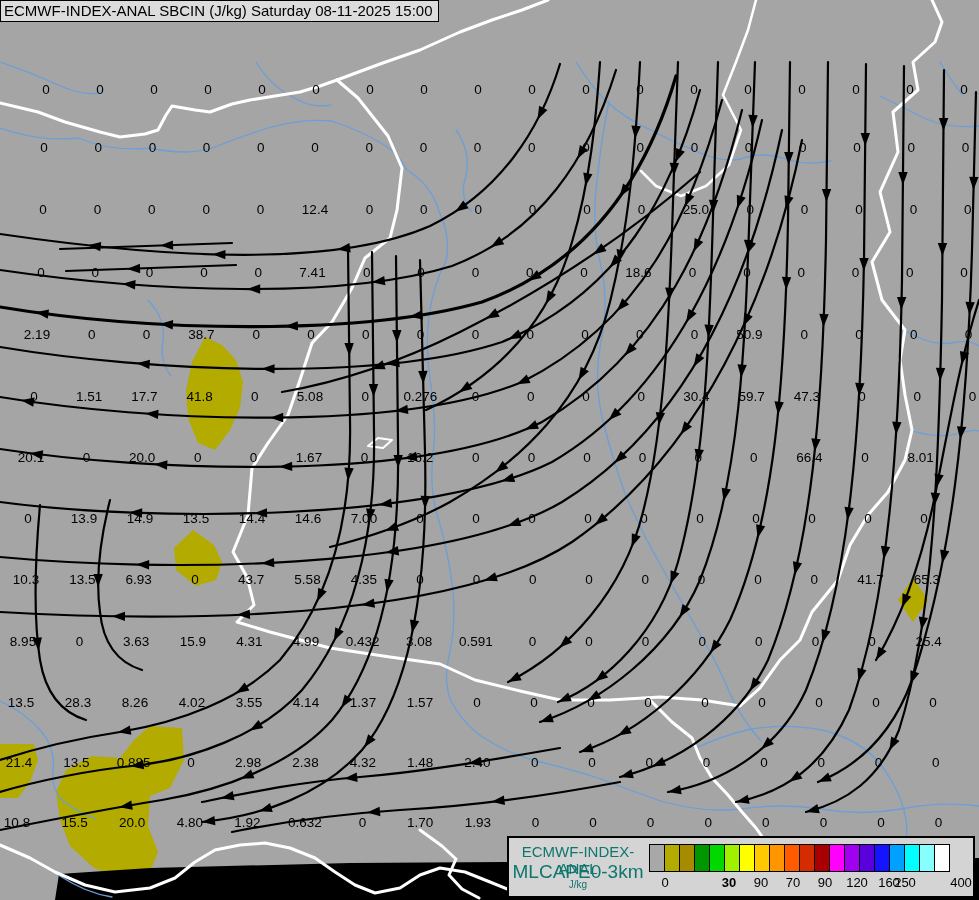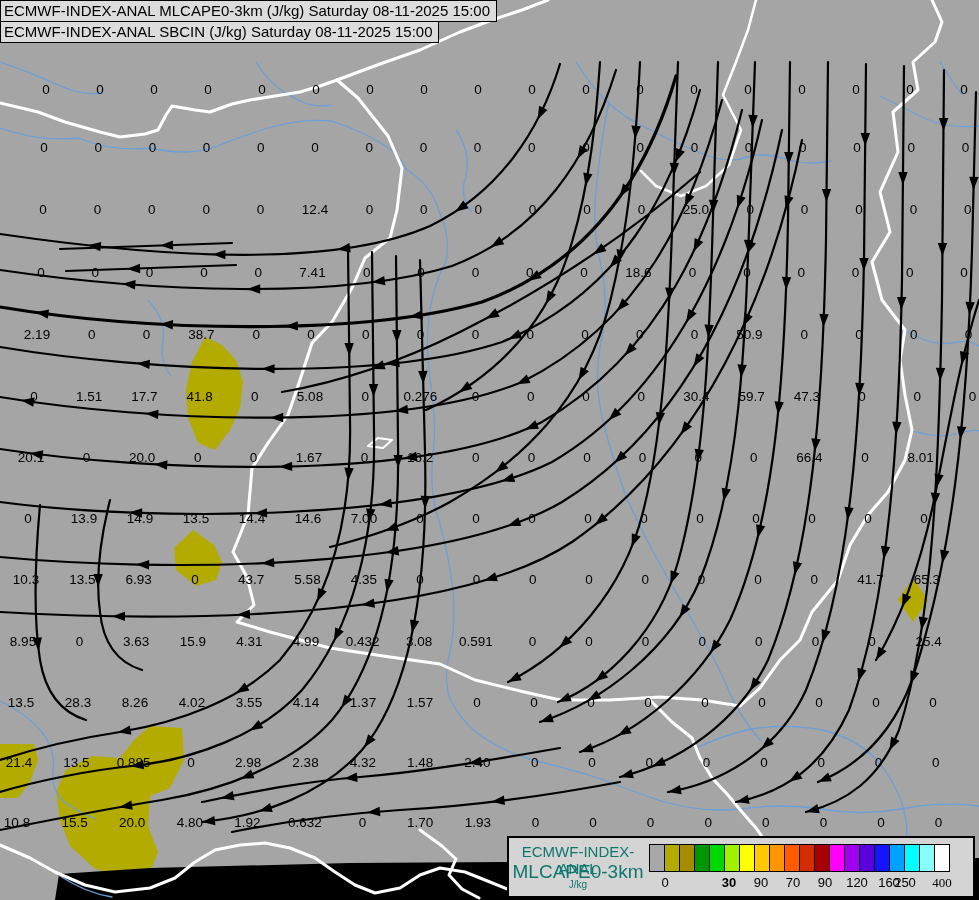--- a/index.html
+++ b/index.html
@@ -476,21 +476,20 @@
       <text x="593" y="827" text-anchor="middle" font-size="13.5" fill="#000000" font-family="&quot;Liberation Sans&quot;, sans-serif">0</text>
       <text x="650.6" y="827" text-anchor="middle" font-size="13.5" fill="#000000" font-family="&quot;Liberation Sans&quot;, sans-serif">0</text>
       <text x="708.2" y="827" text-anchor="middle" font-size="13.5" fill="#000000" font-family="&quot;Liberation Sans&quot;, sans-serif">0</text>
       <text x="765.8000000000001" y="827" text-anchor="middle" font-size="13.5" fill="#000000" font-family="&quot;Liberation Sans&quot;, sans-serif">0</text>
       <text x="823.4" y="827" text-anchor="middle" font-size="13.5" fill="#000000" font-family="&quot;Liberation Sans&quot;, sans-serif">0</text>
       <text x="881" y="827" text-anchor="middle" font-size="13.5" fill="#000000" font-family="&quot;Liberation Sans&quot;, sans-serif">0</text>
       <text x="938.6" y="827" text-anchor="middle" font-size="13.5" fill="#000000" font-family="&quot;Liberation Sans&quot;, sans-serif">0</text>
     </svg>
 
   <div id="title-box">
-    <div class="title-line">ECMWF-INDEX-ANAL MLCAPE0-3km (J/kg) Saturday 08-11-2025 15:00</div>
     <div class="title-line">ECMWF-INDEX-ANAL SBCIN (J/kg) Saturday 08-11-2025 15:00</div>
   </div>
 
   <div id="legend">
     <div class="legend-text" id="legend-title1">ECMWF-INDEX-ANAL</div>
     <div class="legend-text" id="legend-title2">MLCAPE0-3km</div>
     <div class="legend-text" id="legend-units">J/kg</div>
     <div id="swatches">
         <div class="swatch" style="background: rgb(168, 168, 168);"></div>
         <div class="swatch" style="background: rgb(179, 171, 0);"></div>
@@ -516,17 +515,17 @@
     <div id="ticks">
         <span class="tick" style="left: 16px;">0</span>
         <span class="tick" style="left: 48px; margin-top: 48px;">12</span>
         <span class="tick" style="left: 80px; font-weight: bold;">30</span>
         <span class="tick" style="left: 112px;">90</span>
         <span class="tick" style="left: 144px;">70</span>
         <span class="tick" style="left: 176px;">90</span>
         <span class="tick" style="left: 208px;">120</span>
         <span class="tick" style="left: 240px;">160</span>
         <span class="tick" style="left: 256px;">250</span>
-        <span class="tick" style="left: 293px; font-family: Liberation Serif, serif;">400</span>
+        <span class="tick" style="left: 312px;">400</span>
       </div>
   </div>
 
 </div>
 
 </body></html>

